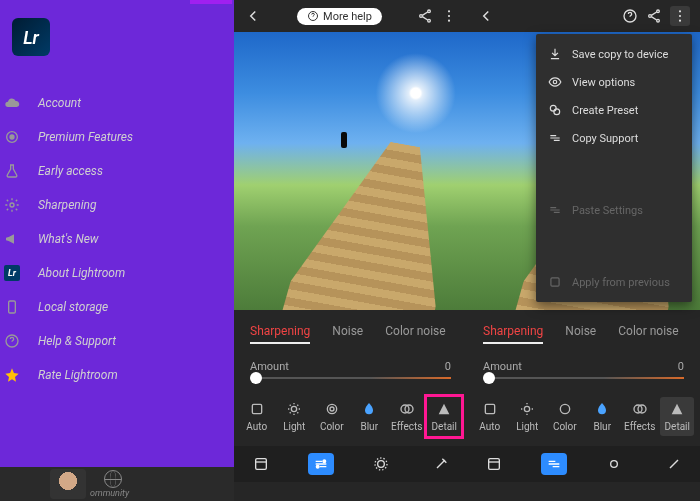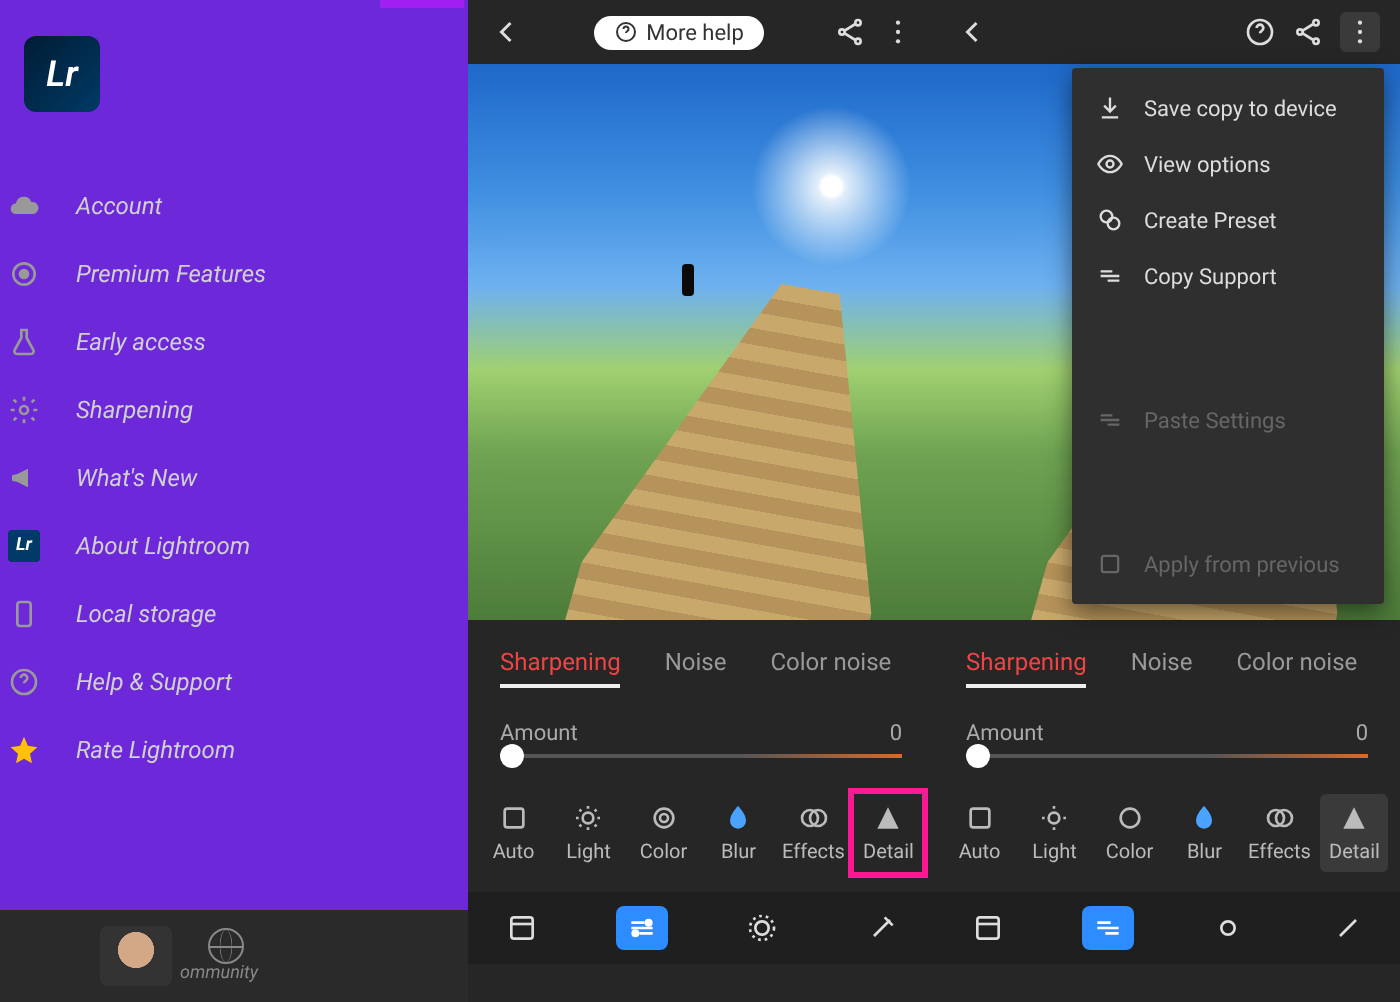--- a/index.html
+++ b/index.html
@@ -45,21 +45,21 @@
     cursor: pointer;
   }
   .menu-item .mi-icon {
     width: 16px; height: 16px;
     display: flex; align-items: center; justify-content: center;
     color: #999;
   }
   .menu-item.star .mi-icon { color: #ffc107; }
   .bottom-strip {
     position: absolute; bottom: 0; left: 0;
-    height: 46px; width: 100%;
+    height: 34px; width: 100%;
     background: #2a2a2a;
     display: flex; align-items: center; gap:10px;
     padding-left: 50px;
   }
   .avatar {
     width: 36px; height: 30px;
     background: radial-gradient(circle at 50% 40%,#d2a887 0 35%,#333 36%);
     border-radius: 4px;
   }
   .globe {

